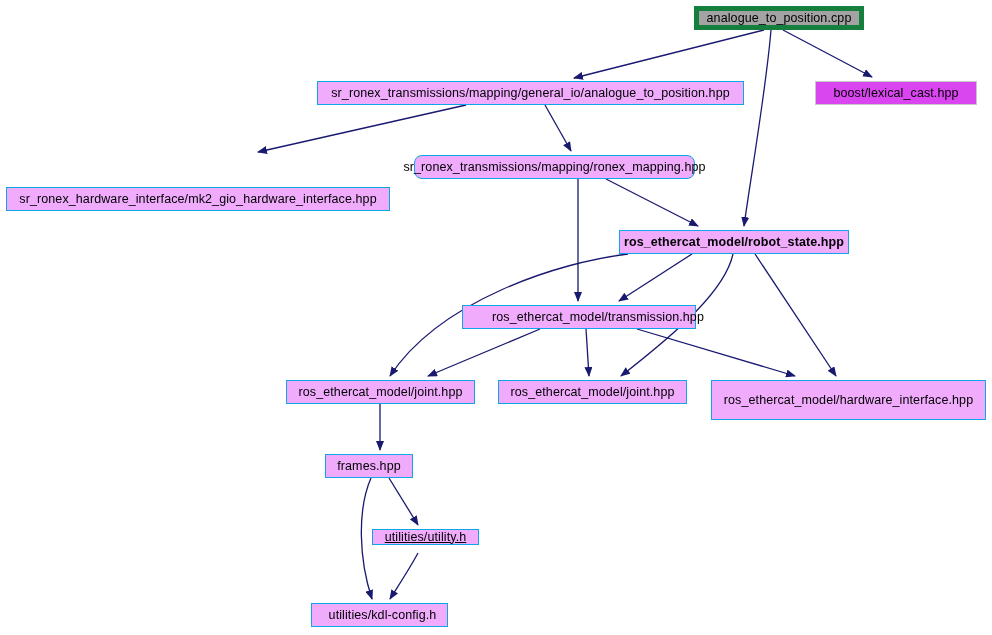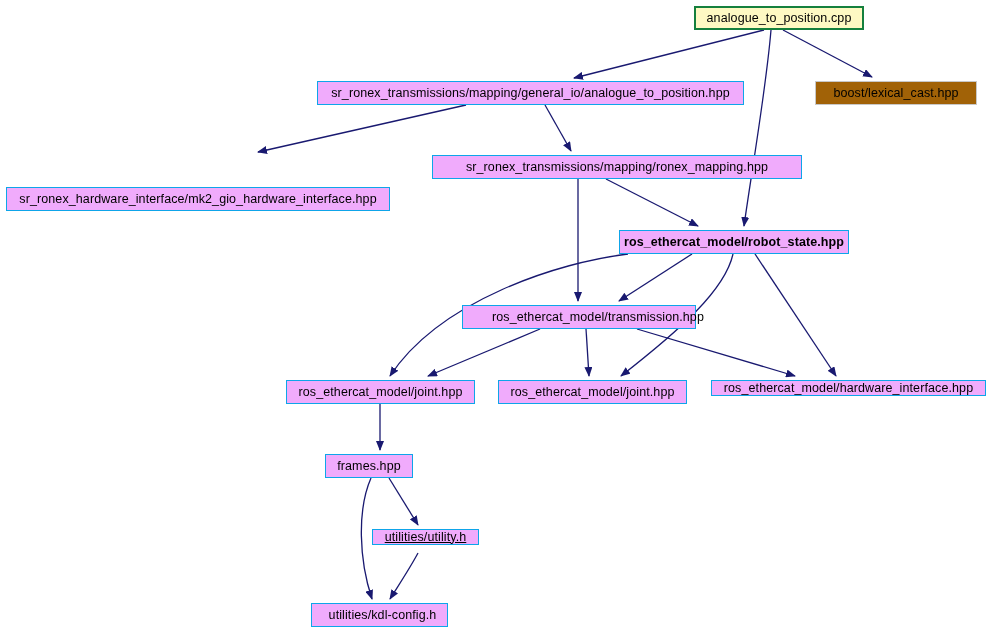--- a/index.html
+++ b/index.html
@@ -32,25 +32,25 @@
     background:#f0abfc;
     border:1px solid #0ea5e9;
     color:#000000;
     font-size:12.5px;
     line-height:1;
     letter-spacing:0.1px;
     padding:0 6px;
     z-index:5;
   }
   .node.root{
-    background:#fef9c3;
-    border:2px solid #15803d;
+    background:#a3a3a3;
+    border:5px solid #15803d;
   }
   .node.external{
-    background:#a16207;
+    background:#d946ef;
     border:1px solid #c8c8c8;
   }
   .node-label{
     display:block;
     pointer-events:none;
   }
 </style>
 </head>
 <body>
 
@@ -90,36 +90,36 @@
       </div>
       <div class="node" style="left: 317px; top: 81px; width: 427px; height: 24px;">
         <span class="node-label">sr_ronex_transmissions/mapping/general_io/analogue_to_position.hpp</span>
       </div>
       <div class="node external" style="left: 815px; top: 81px; width: 162px; height: 24px;">
         <span class="node-label">boost/lexical_cast.hpp</span>
       </div>
       <div class="node" style="left: 6px; top: 155px; width: 384px; height: 24px; margin-top: 32px;">
         <span class="node-label">sr_ronex_hardware_interface/mk2_gio_hardware_interface.hpp</span>
       </div>
-      <div class="node" style="left: 432px; top: 155px; width: 370px; height: 24px;">
+      <div class="node" style="left: 414px; top: 155px; width: 281px; height: 24px; border-radius: 8px;">
         <span class="node-label">sr_ronex_transmissions/mapping/ronex_mapping.hpp</span>
       </div>
       <div class="node" style="left: 619px; top: 230px; width: 230px; height: 24px; font-weight: bold;">
         <span class="node-label">ros_ethercat_model/robot_state.hpp</span>
       </div>
       <div class="node" style="left: 462px; top: 305px; width: 234px; height: 24px; padding-left: 44px;">
         <span class="node-label">ros_ethercat_model/transmission.hpp</span>
       </div>
       <div class="node" style="left: 286px; top: 380px; width: 189px; height: 24px;">
         <span class="node-label">ros_ethercat_model/joint.hpp</span>
       </div>
       <div class="node" style="left: 498px; top: 380px; width: 189px; height: 24px;">
         <span class="node-label">ros_ethercat_model/joint.hpp</span>
       </div>
-      <div class="node" style="left: 711px; top: 380px; width: 275px; height: 16px;">
+      <div class="node" style="left: 711px; top: 380px; width: 275px; height: 40px;">
         <span class="node-label">ros_ethercat_model/hardware_interface.hpp</span>
       </div>
       <div class="node" style="left: 325px; top: 454px; width: 88px; height: 24px;">
         <span class="node-label">frames.hpp</span>
       </div>
       <div class="node" style="left: 372px; top: 529px; width: 107px; height: 16px; text-decoration: underline;">
         <span class="node-label">utilities/utility.h</span>
       </div>
       <div class="node" style="left: 311px; top: 603px; width: 137px; height: 24px; padding-left: 12px;">
         <span class="node-label">utilities/kdl-config.h</span>

